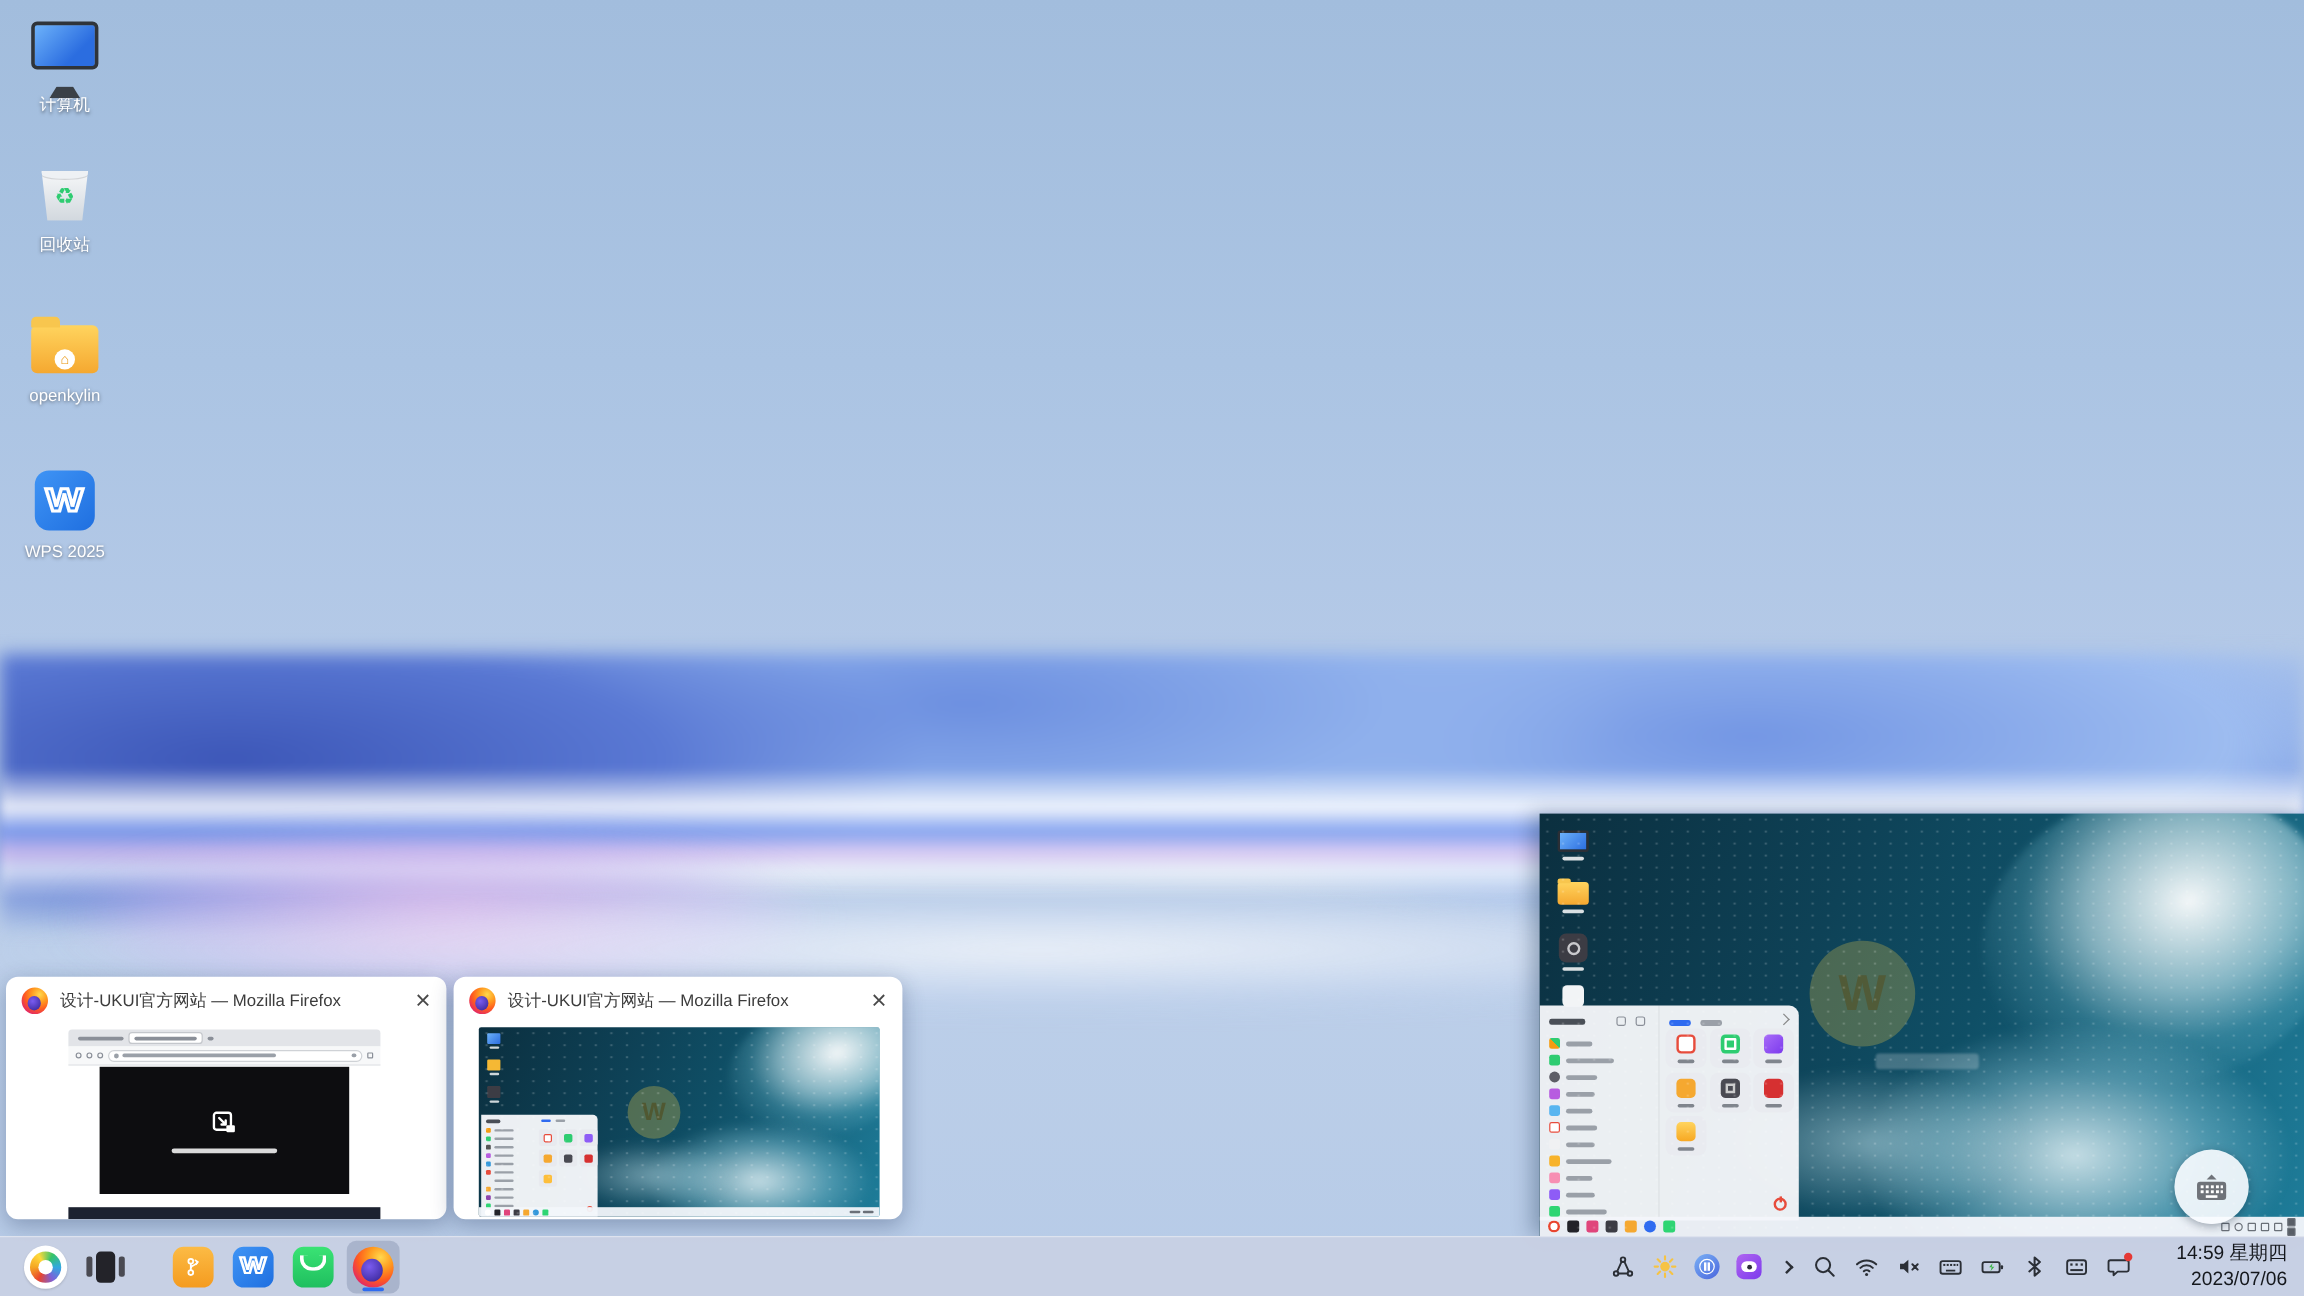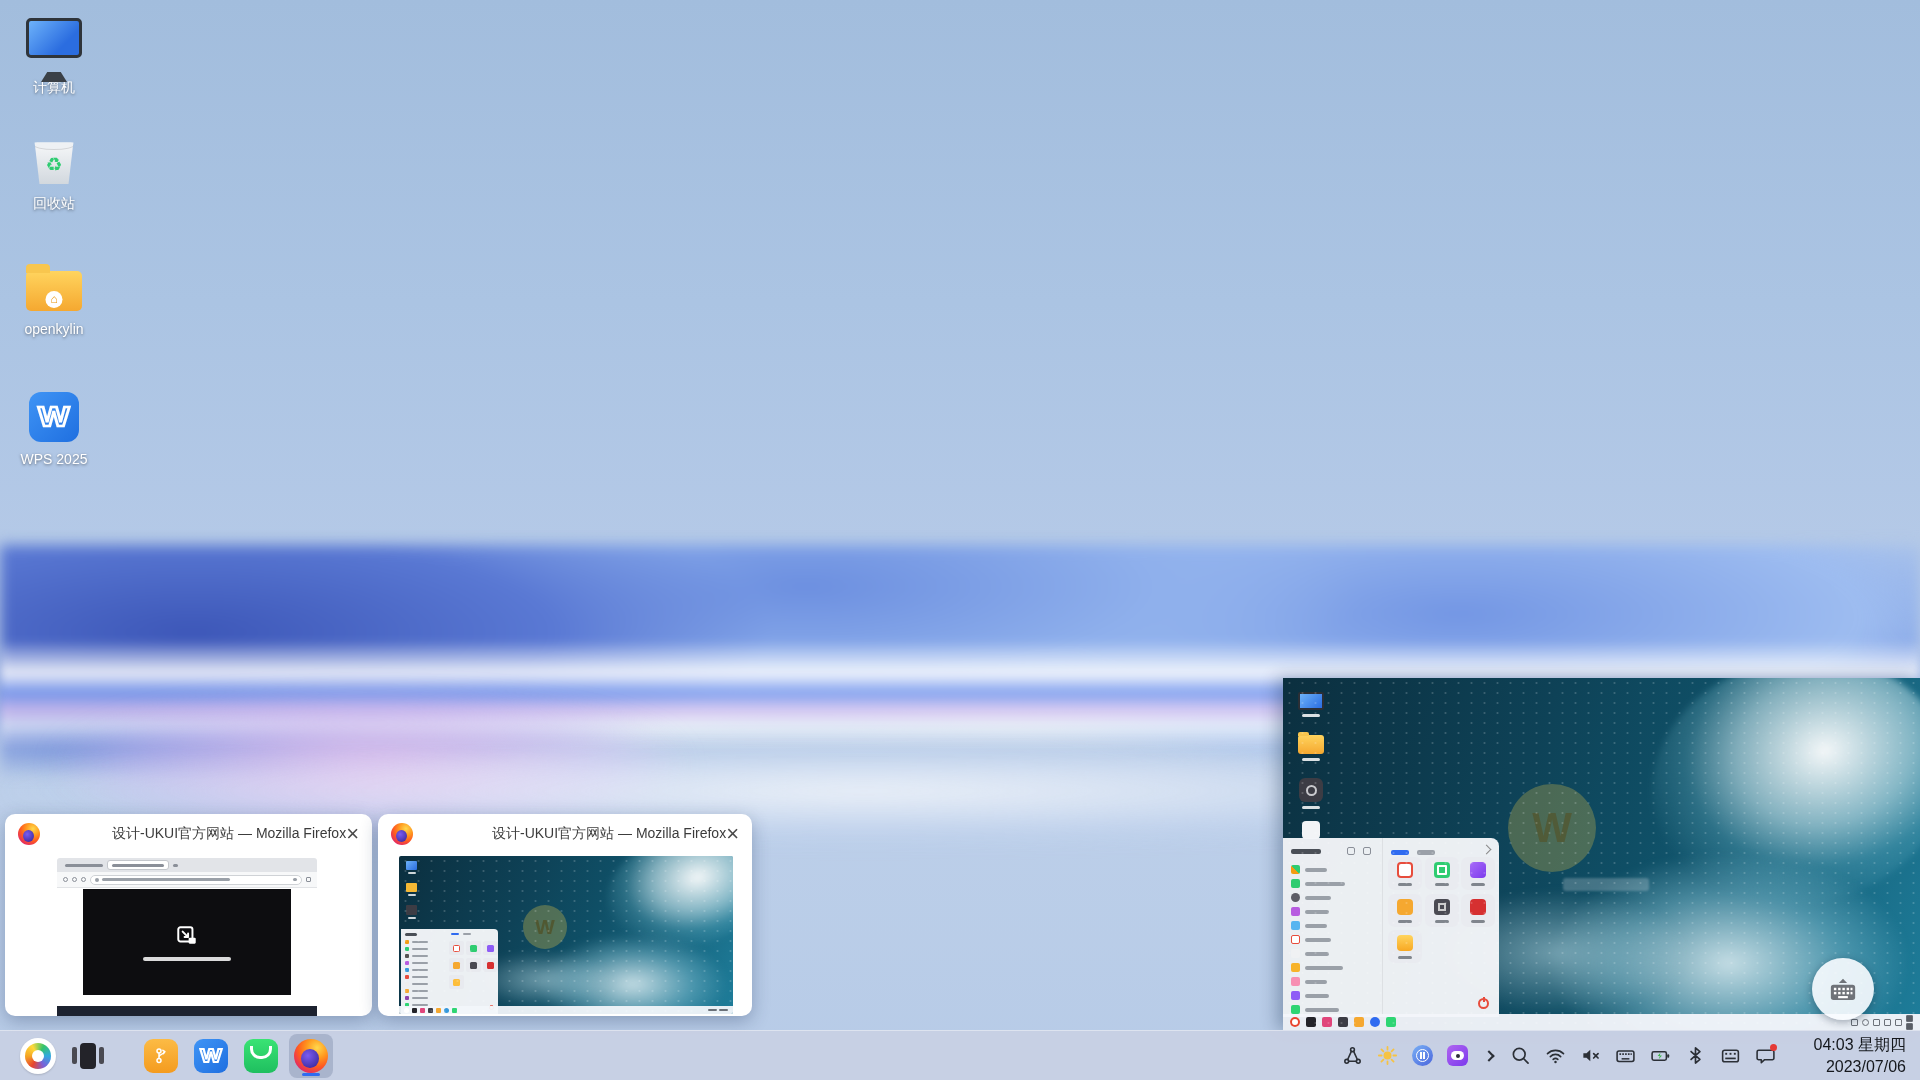--- a/index.html
+++ b/index.html
@@ -38,21 +38,21 @@
   .i-folder { width:56px; height:40px; background:linear-gradient(180deg,#ffd45e,#f5a830); border-radius:5px; position:relative; }
   .i-folder::before { content:''; position:absolute; top:-7px; left:0; width:24px; height:9px; background:#f8c64e; border-radius:4px 4px 0 0; }
   .i-folder .home { position:absolute; left:50%; bottom:3px; transform:translateX(-50%); width:17px; height:17px; background:#fff; border-radius:50%; color:#e8940a; font-size:12px; line-height:17px; text-shadow:none; }
   .art.folder-wrap { width:56px; height:48px; padding-top:7px; }
   .i-wps { width:50px; height:50px; margin:0 auto; border-radius:12px; background:linear-gradient(135deg,#3f94f5,#1f6fe0); display:flex; align-items:center; justify-content:center; }
   .i-wps span { font-size:27px; font-weight:bold; color:transparent; -webkit-text-stroke:2.4px #fff; transform:scaleX(1.22); text-shadow:none; }
 
   
   .pcard { top:814px; height:202px; background:#fff; border-radius:10px; box-shadow:0 5px 18px rgba(20,40,80,.3); overflow:hidden; }
   .pcard-head { height:40px; display:flex; align-items:center; padding:0 13px; }
-  .ptitle { flex:1; margin-left:10px; font-size:14px; color:#3c3c3c; white-space:nowrap; overflow:hidden;text-align:right; }
+  .ptitle { flex:1; margin-left:10px; font-size:14px; color:#3c3c3c; white-space:nowrap; overflow:hidden; }
   .pclose { font-size:22px; color:#4a4a4a; line-height:20px; cursor:pointer; }
   .ff { border-radius:50%; position:relative; overflow:hidden; flex:none;
     background:radial-gradient(circle at 68% 26%, #ffd84d 0%, #ff9a1f 30%, #ff5c1f 55%, #e0246a 82%, #b01e78 100%); }
   .ff::after { content:''; position:absolute; left:22%; top:30%; right:26%; bottom:14%; border-radius:50%;
     background:radial-gradient(circle at 38% 35%, #7a5cf0 0%, #4430a8 75%); }
   .ff22 { width:22px; height:22px; }
   .ff34 { width:34px; height:34px; }
 
   
   .browser { left:52px; top:44px; width:260px; }
@@ -605,19 +605,19 @@
           </g>
         </svg>
       </div>
       <div class="tricon">
         <svg width="21" height="21" viewBox="0 0 20 20" fill="none" stroke="#2b2f36" stroke-width="1.5" stroke-linejoin="round">
           <path d="M3.5 5h13A1.5 1.5 0 0 1 18 6.5v6a1.5 1.5 0 0 1-1.5 1.5H9.2L6 16.8V14H3.5A1.5 1.5 0 0 1 2 12.5v-6A1.5 1.5 0 0 1 3.5 5z"></path>
         </svg>
         <span class="red-dot"></span>
       </div>
       <div class="tray-clock">
-        <div>04:03 星期四</div>
+        <div>14:59 星期四</div>
         <div>2023/07/06</div>
       </div>
     </div>
   </div>
 
 </div>
 
 </body></html>

